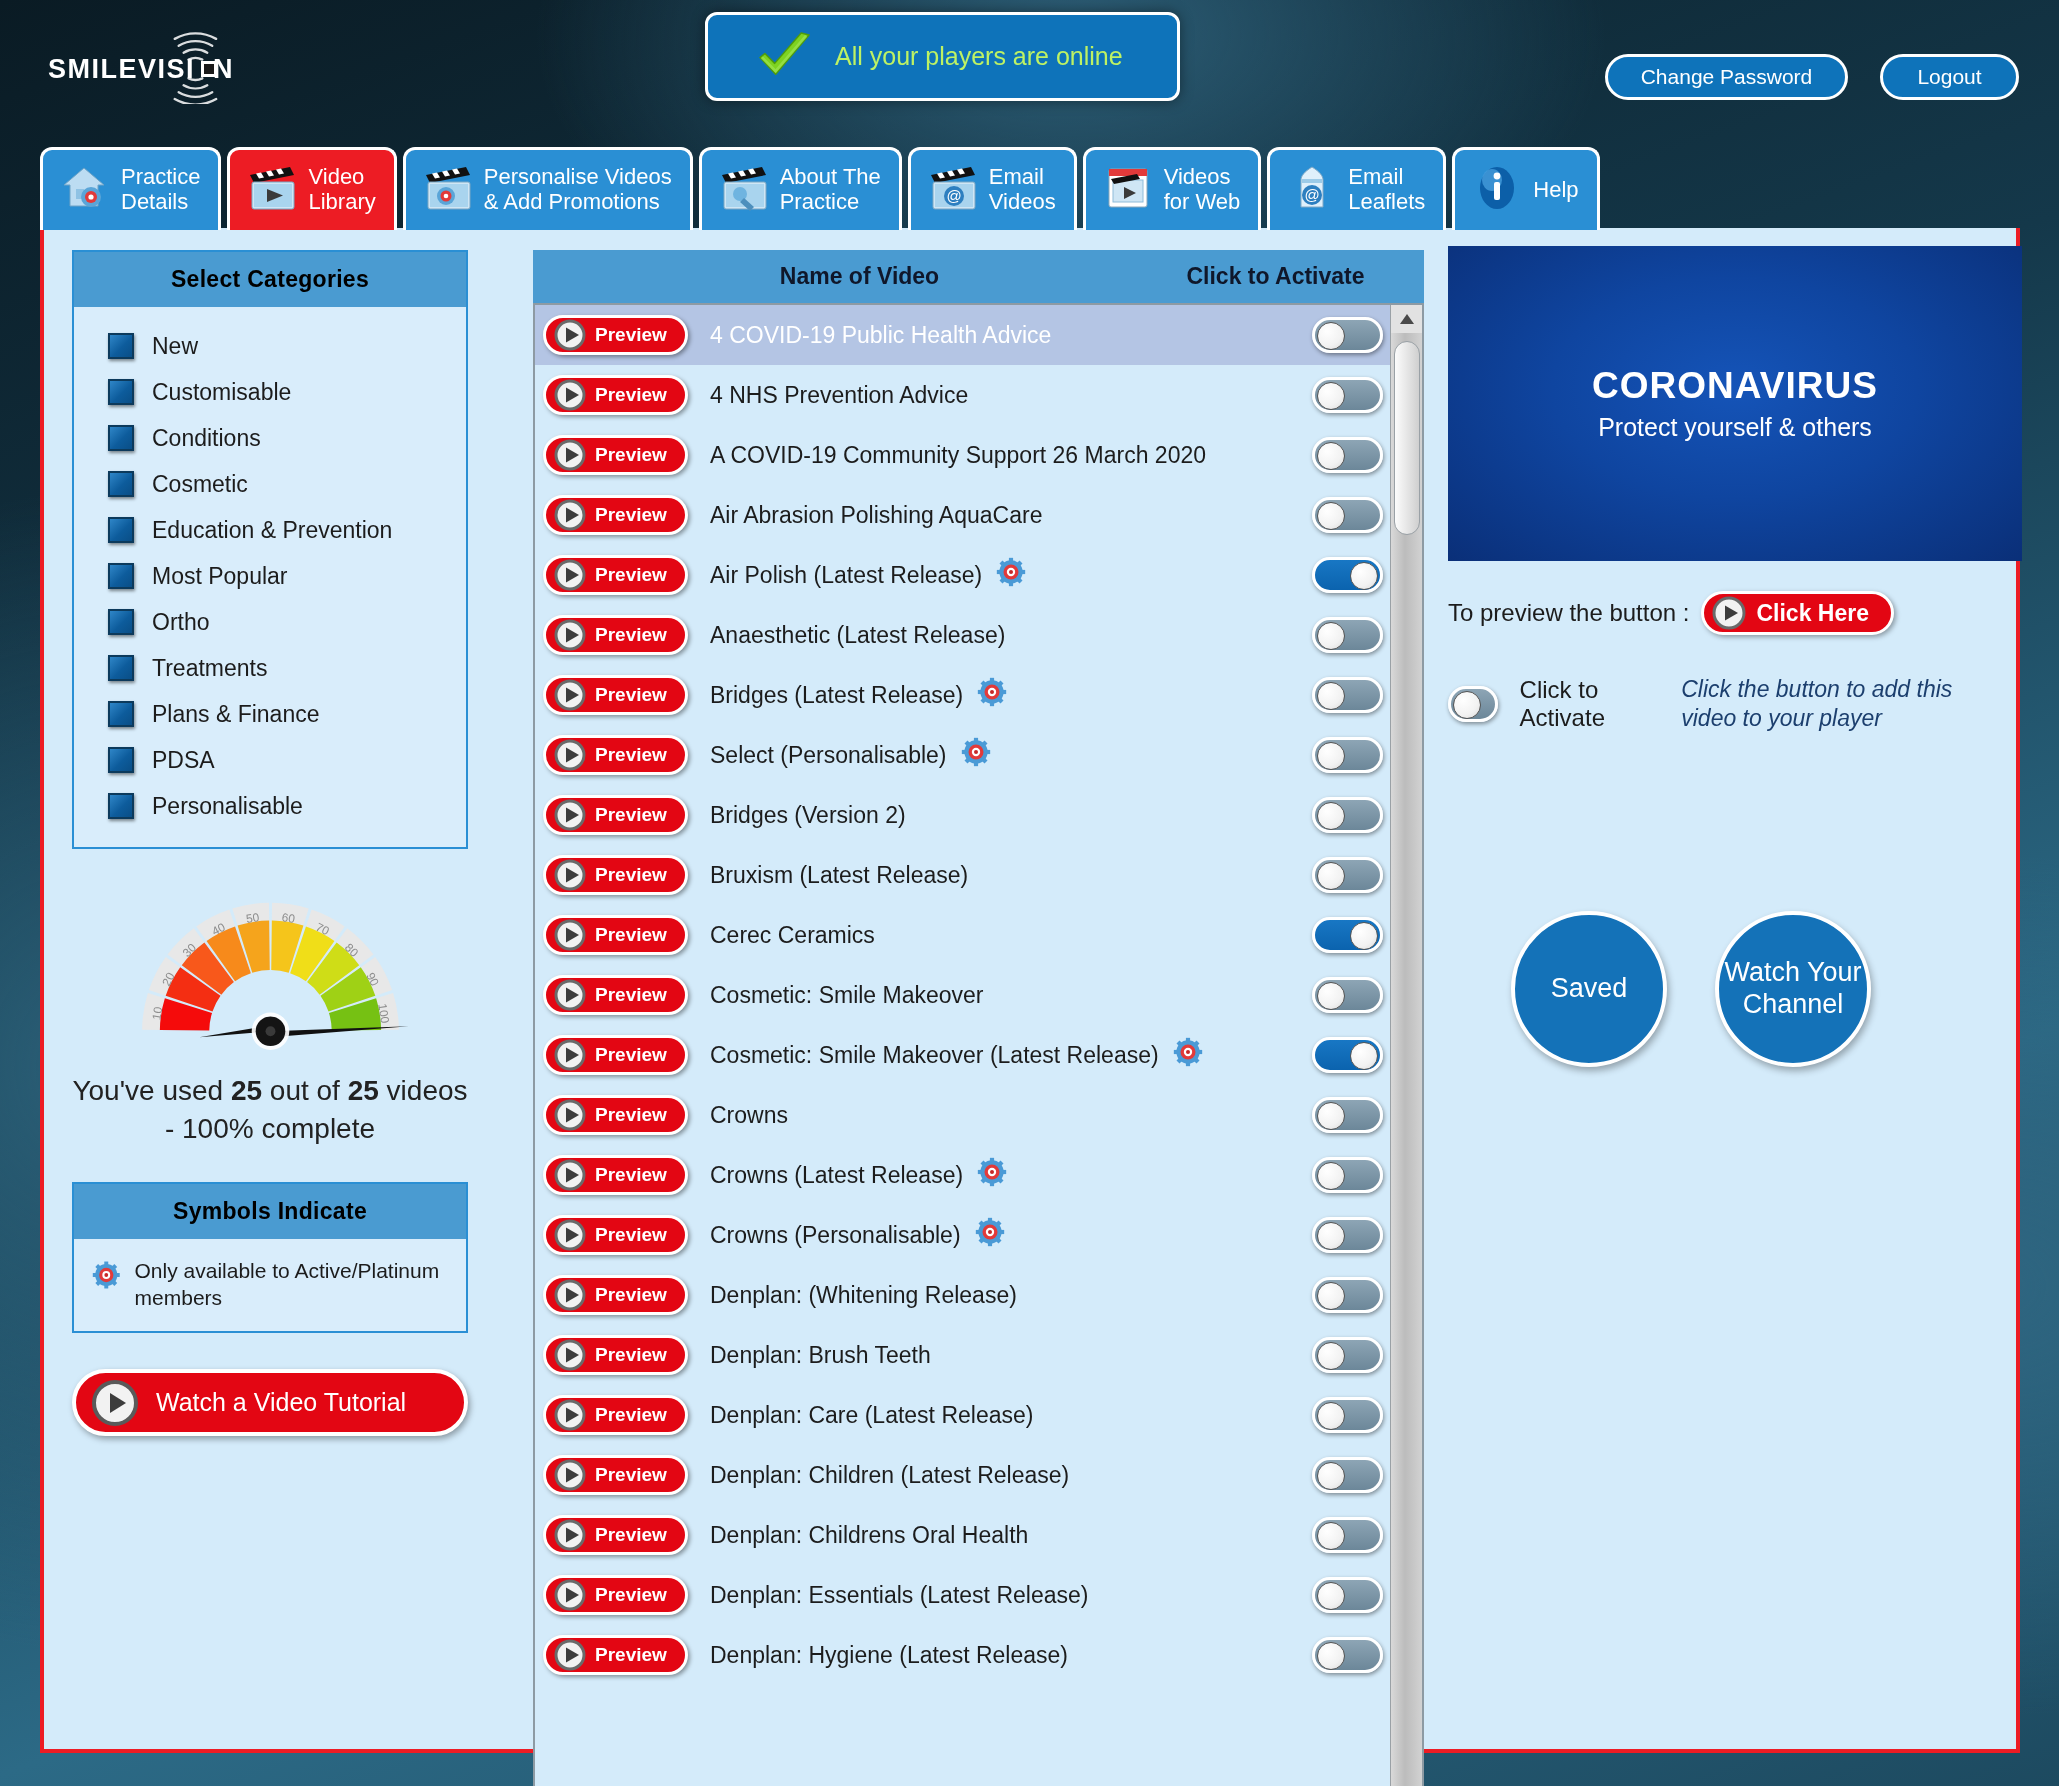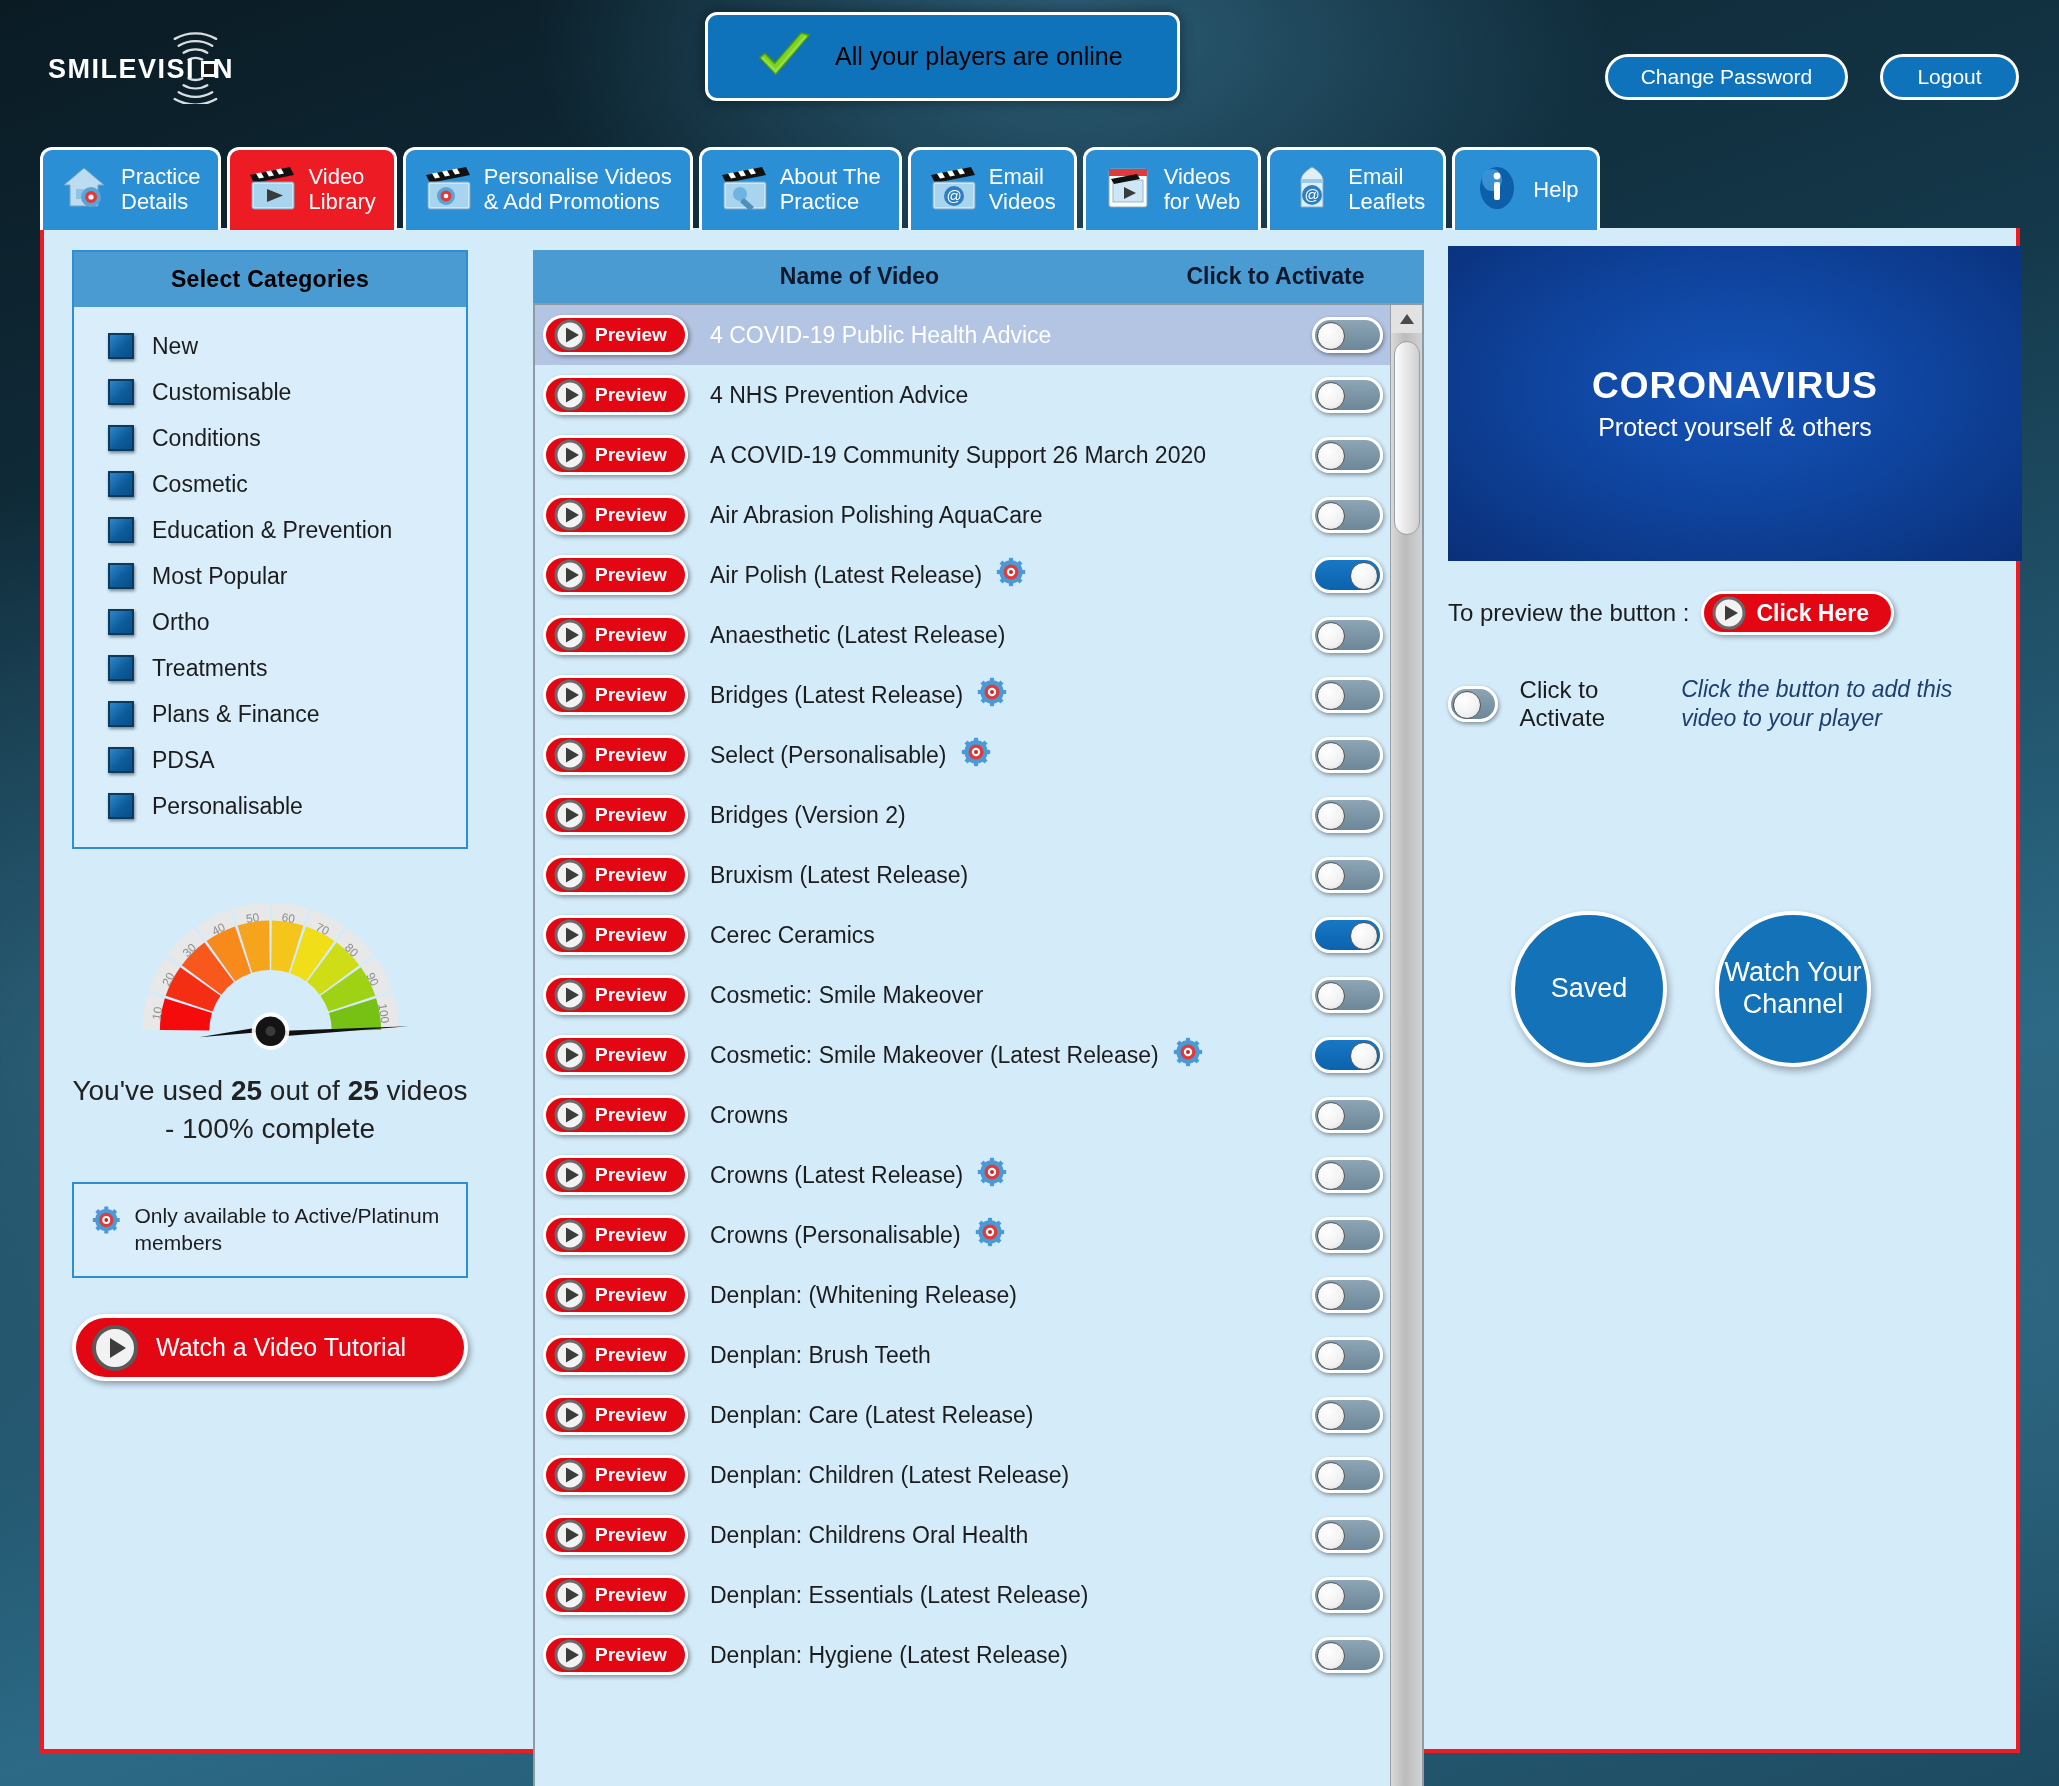--- a/index.html
+++ b/index.html
@@ -25,21 +25,21 @@
   }
   .logo .sq { position:absolute; left:161px; top:31px; width:16px; height:16px; background:#fff; }
   .logo .sq i { position:absolute; left:3px; top:3px; width:10px; height:10px; background:#1a1a1a; display:block;}
 
   .status-banner {
     position:absolute; left:705px; top:12px; width:475px; height:89px;
     background:#0e73ba; border:3px solid #ffffff; border-radius:12px;
     display:flex; align-items:center; gap:22px; padding-left:48px;
     box-shadow:0 0 14px rgba(0,0,0,.45);
   }
-  .status-banner .txt { color:#000000; font-size:25px; }
+  .status-banner .txt { color:#bef264; font-size:25px; }
   .tickmark { width:57px; height:51px; flex:none; }
 
   .hdr-btn {
     position:absolute; top:54px; height:46px; border:3px solid #fff; border-radius:23px;
     background:#0e73ba; color:#fff; font-size:21px; display:flex; align-items:center;
     justify-content:center; cursor:pointer;
   }
   #btn-change-password { right:211px; width:243px; }
   #btn-logout { right:40px; width:139px; }
 
@@ -410,20 +410,21 @@
           <circle cx="150" cy="146" r="5" fill="#3a3a3a"></circle>
         </g>
       </svg>
     </div>
 
     <div class="usage-text">
       <span>You've used </span><b>25</b><span> out of </span><b>25</b><span> videos - 100% complete</span>
     </div>
 
     <div class="box symbols">
+      <div class="box-hd">Symbols Indicate</div>
       <div class="body">
         <svg width="36" height="36" viewBox="0 0 36 36">
           <g fill="#4a9ad6">
             <circle cx="18" cy="18" r="14"></circle>
             <g stroke="#4a9ad6" stroke-width="5">
               <line x1="18" y1="1" x2="18" y2="35"></line>
                 <line x1="1" y1="18" x2="35" y2="18"></line>
               <line x1="6" y1="6" x2="30" y2="30"></line>
                 <line x1="30" y1="6" x2="6" y2="30"></line>
             </g>

